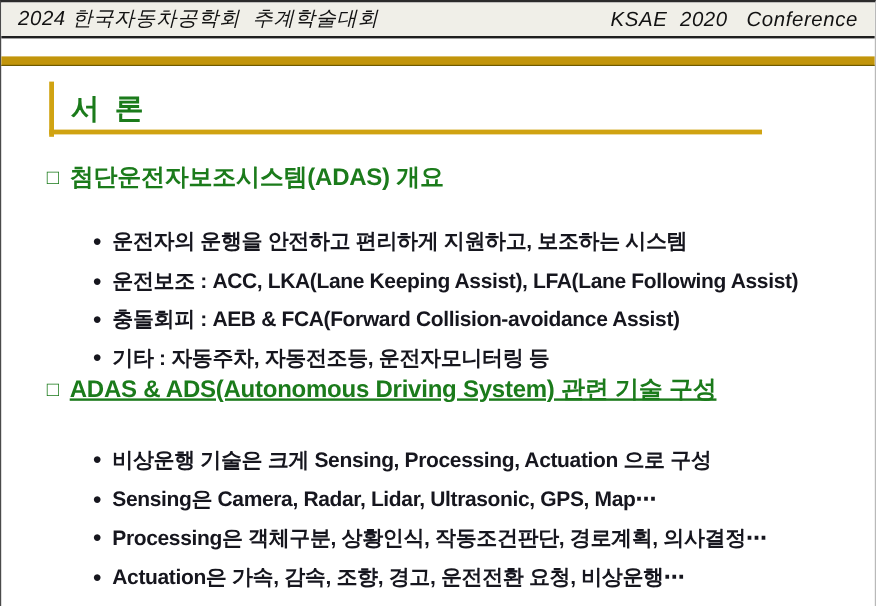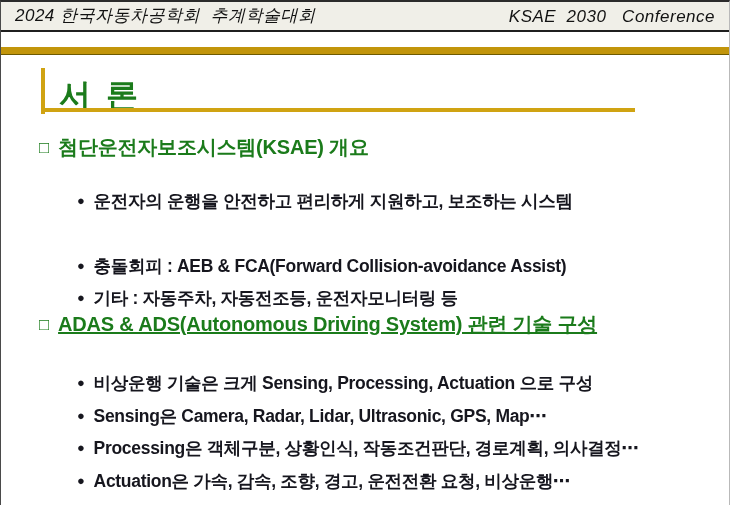--- a/index.html
+++ b/index.html
@@ -52,21 +52,21 @@
   .title-vline {
     position: absolute;
     left: 40px; top: 66px;
     width: 4px; height: 46px;
     background: #d0a312;
   }
   .page-title {
     position: absolute;
     left: 58px; top: 72px;
     margin: 0;
-    font-size: 32px;
+    font-size: 24px;
     font-weight: bold;
     color: #1b7b1b;
     letter-spacing: 3px;
     white-space: nowrap;
   }
   .title-hline {
     position: absolute;
     left: 40px; top: 106px;
     width: 594px; height: 4px;
     background: #d0a312;
@@ -116,31 +116,32 @@
   .b2c { top: 416px; }
   .b2d { top: 449px; }
 </style>
 </head>
 <body>
 
 <div class="slide">
 
   <div class="header">
     <span>2024 한국자동차공학회  추계학술대회</span>
-    <span>KSAE  2030   Conference</span>
+    <span>KSAE  2020   Conference</span>
   </div>
   <div class="gold-bar"></div>
 
   <div class="title-vline"></div>
   <h1 class="page-title">서 론</h1>
   <div class="title-hline"></div>
 
-  <h2 class="sec-heading h1a"><span class="sq">□</span><span>첨단운전자보조시스템(KSAE) 개요</span></h2>
+  <h2 class="sec-heading h1a"><span class="sq">□</span><span>첨단운전자보조시스템(ADAS) 개요</span></h2>
 
   <p class="bullet b1a"><span class="dot">●</span><span>운전자의 운행을 안전하고 편리하게 지원하고, 보조하는 시스템</span></p>
+  <p class="bullet b1b"><span class="dot">●</span><span>운전보조 : ACC, LKA(Lane Keeping Assist), LFA(Lane Following Assist)</span></p>
   <p class="bullet b1d"><span class="dot">●</span><span>기타 : 자동주차, 자동전조등, 운전자모니터링 등</span></p>
   <p class="bullet b1c"><span class="dot">●</span><span>충돌회피 : AEB &amp; FCA(Forward Collision-avoidance Assist)</span></p>
 
   <h2 class="sec-heading h2a"><span class="sq">□</span><span>ADAS &amp; ADS(Autonomous Driving System) 관련 기술 구성</span></h2>
 
   <p class="bullet b2a"><span class="dot">●</span><span>비상운행 기술은 크게 Sensing, Processing, Actuation 으로 구성</span></p>
   <p class="bullet b2b"><span class="dot">●</span><span>Sensing은 Camera, Radar, Lidar, Ultrasonic, GPS, Map⋯</span></p>
   <p class="bullet b2d"><span class="dot">●</span><span>Actuation은 가속, 감속, 조향, 경고, 운전전환 요청, 비상운행⋯</span></p>
   <p class="bullet b2c"><span class="dot">●</span><span>Processing은 객체구분, 상황인식, 작동조건판단, 경로계획, 의사결정⋯</span></p>
 

